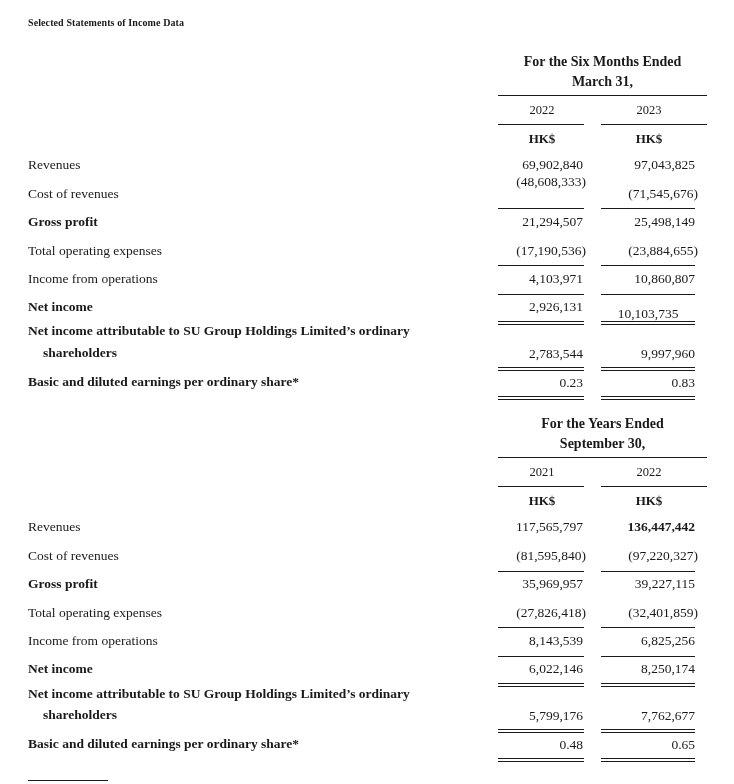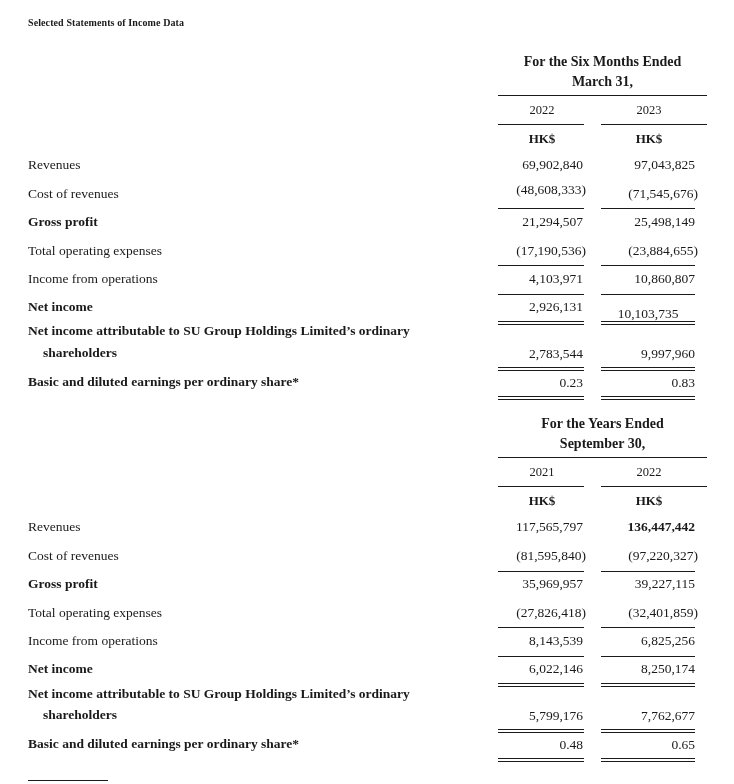--- a/index.html
+++ b/index.html
@@ -45,21 +45,21 @@
   <div class="rule r2" style="top:124px;"></div>
 
   <div class="abs cur c1" style="top:131px;">HK$</div>
   <div class="abs cur c2" style="top:131px;">HK$</div>
 
   <div class="abs label" style="top:157px;">Revenues</div>
   <div class="abs num c1r" style="top:157px;">69,902,840</div>
   <div class="abs num c2r" style="top:157px;">97,043,825</div>
 
   <div class="abs label" style="top:186px;">Cost of revenues</div>
-  <div class="abs num c1r" style="top:182px; width:88px;">(48,608,333)</div>
+  <div class="abs num c1r" style="top:174px; width:88px;">(48,608,333)</div>
   <div class="abs num c2r" style="top:186px; width:97px;">(71,545,676)</div>
   <div class="rule r1s" style="top:208px;"></div>
   <div class="rule r2s" style="top:208px;"></div>
 
   <div class="abs label bold" style="top:214px;">Gross profit</div>
   <div class="abs num c1r" style="top:214px;">21,294,507</div>
   <div class="abs num c2r" style="top:214px;">25,498,149</div>
 
   <div class="abs label" style="top:243px;">Total operating expenses</div>
   <div class="abs num c1r" style="top:243px; width:88px;">(17,190,536)</div>

